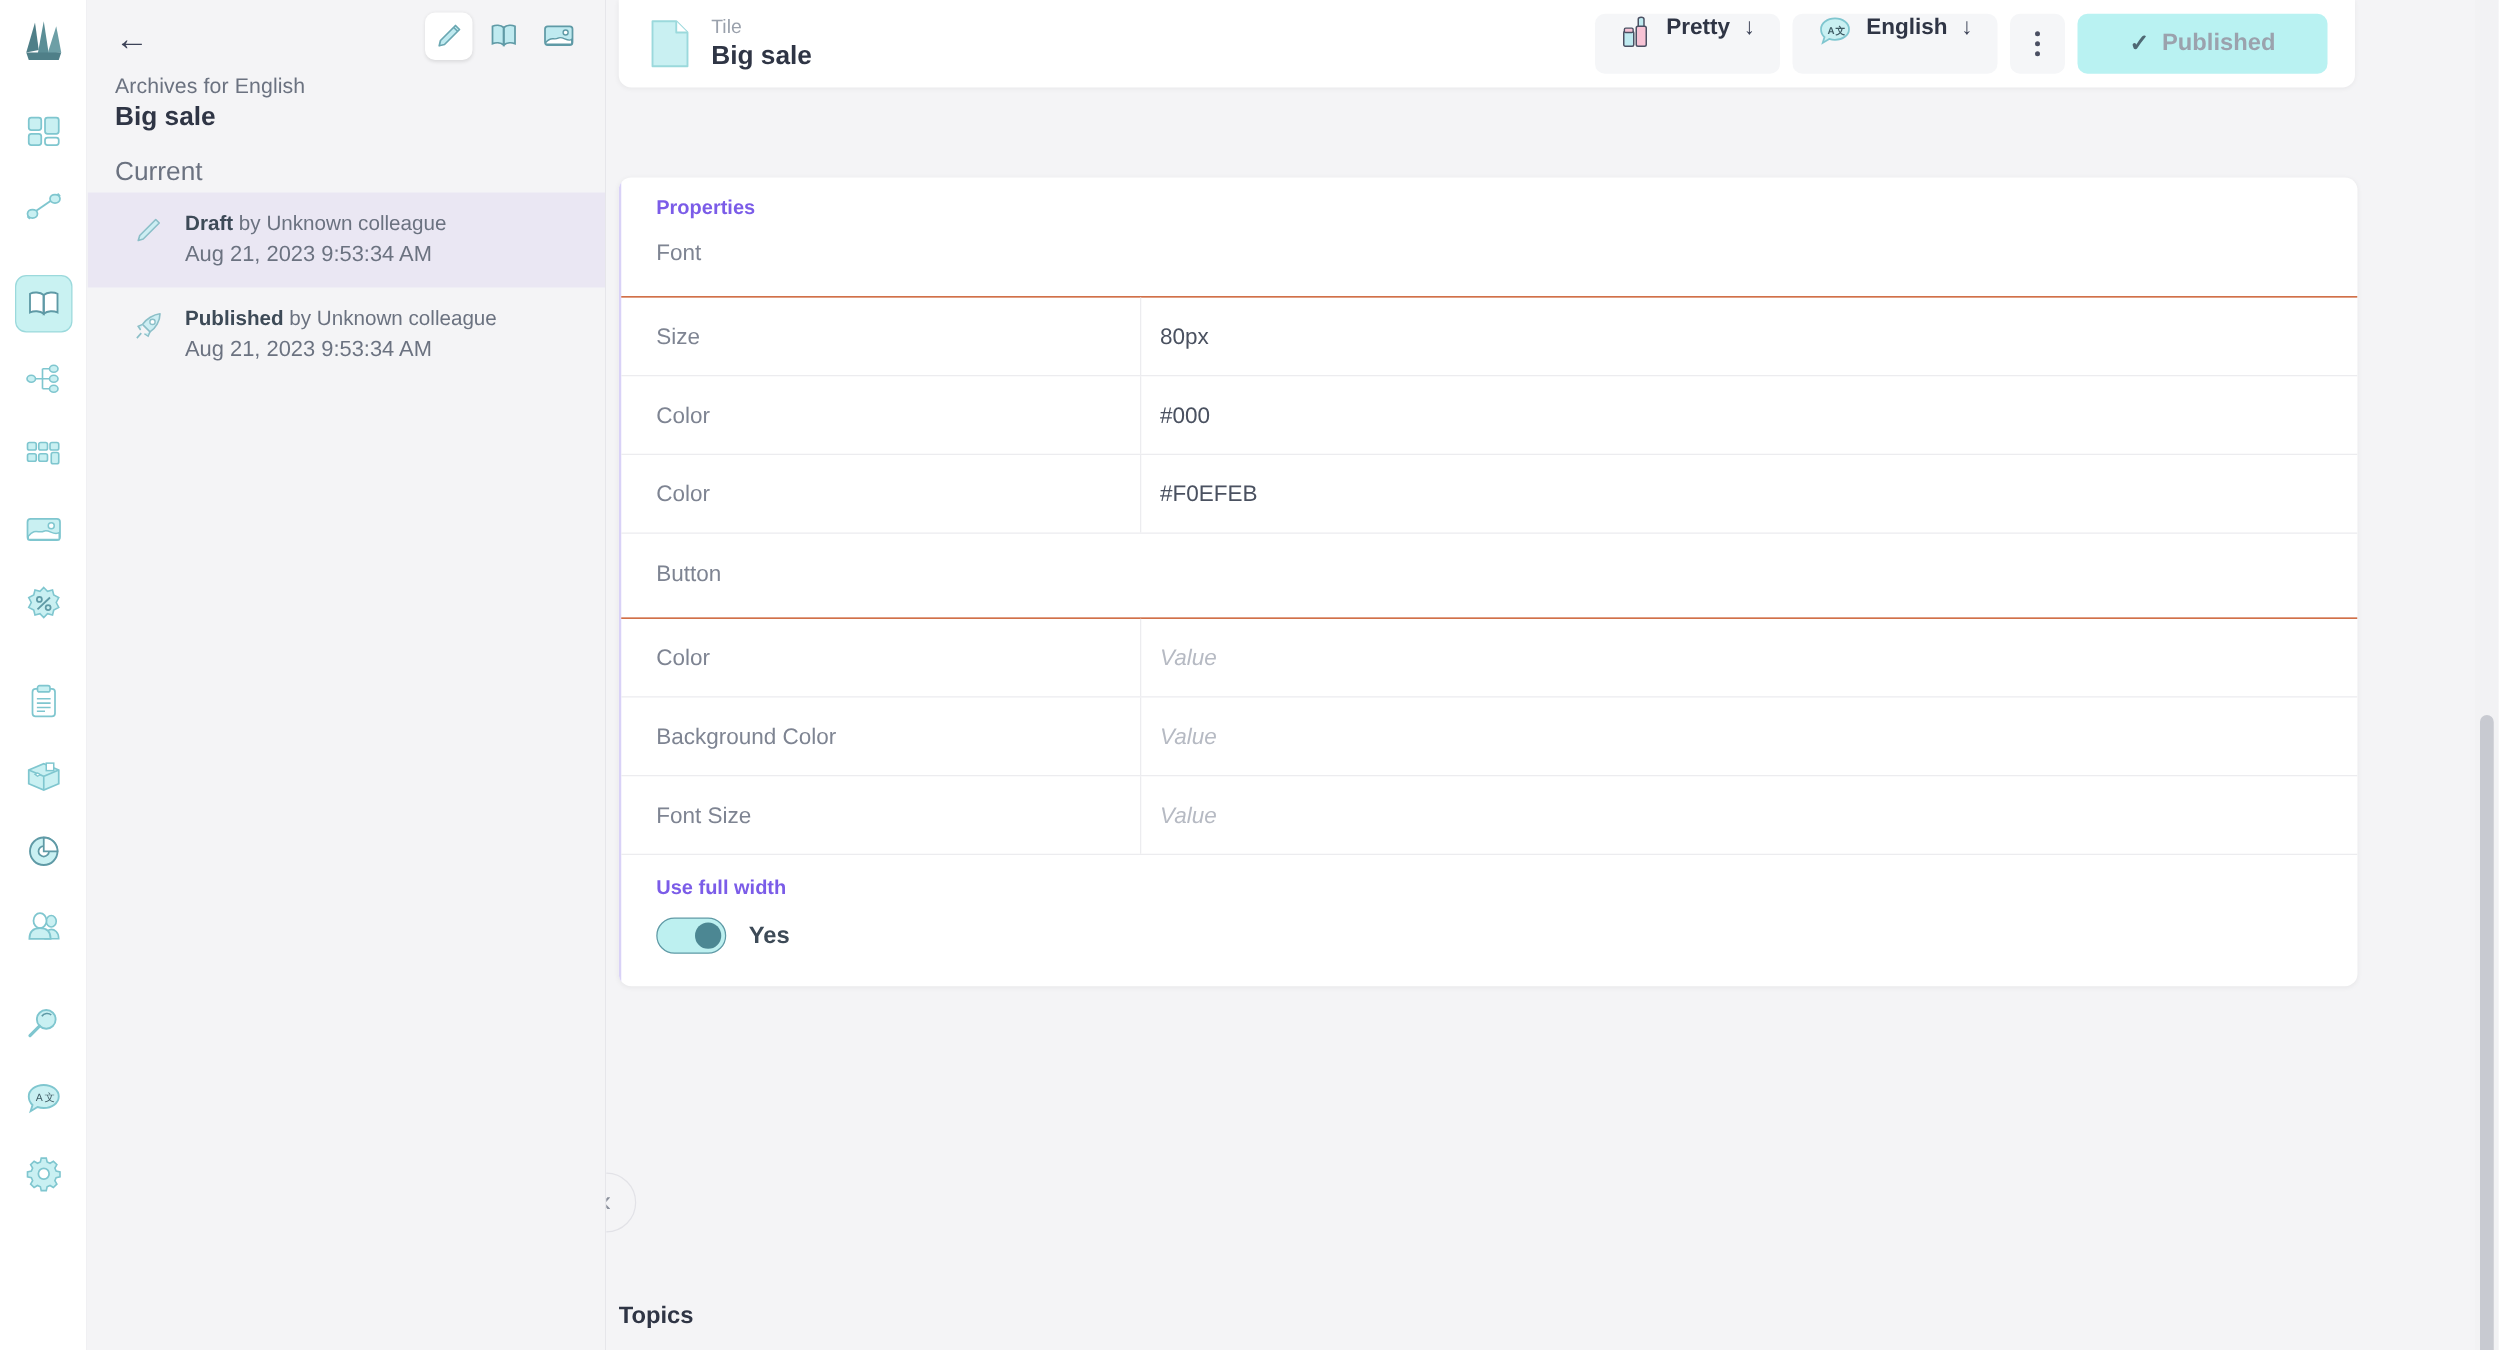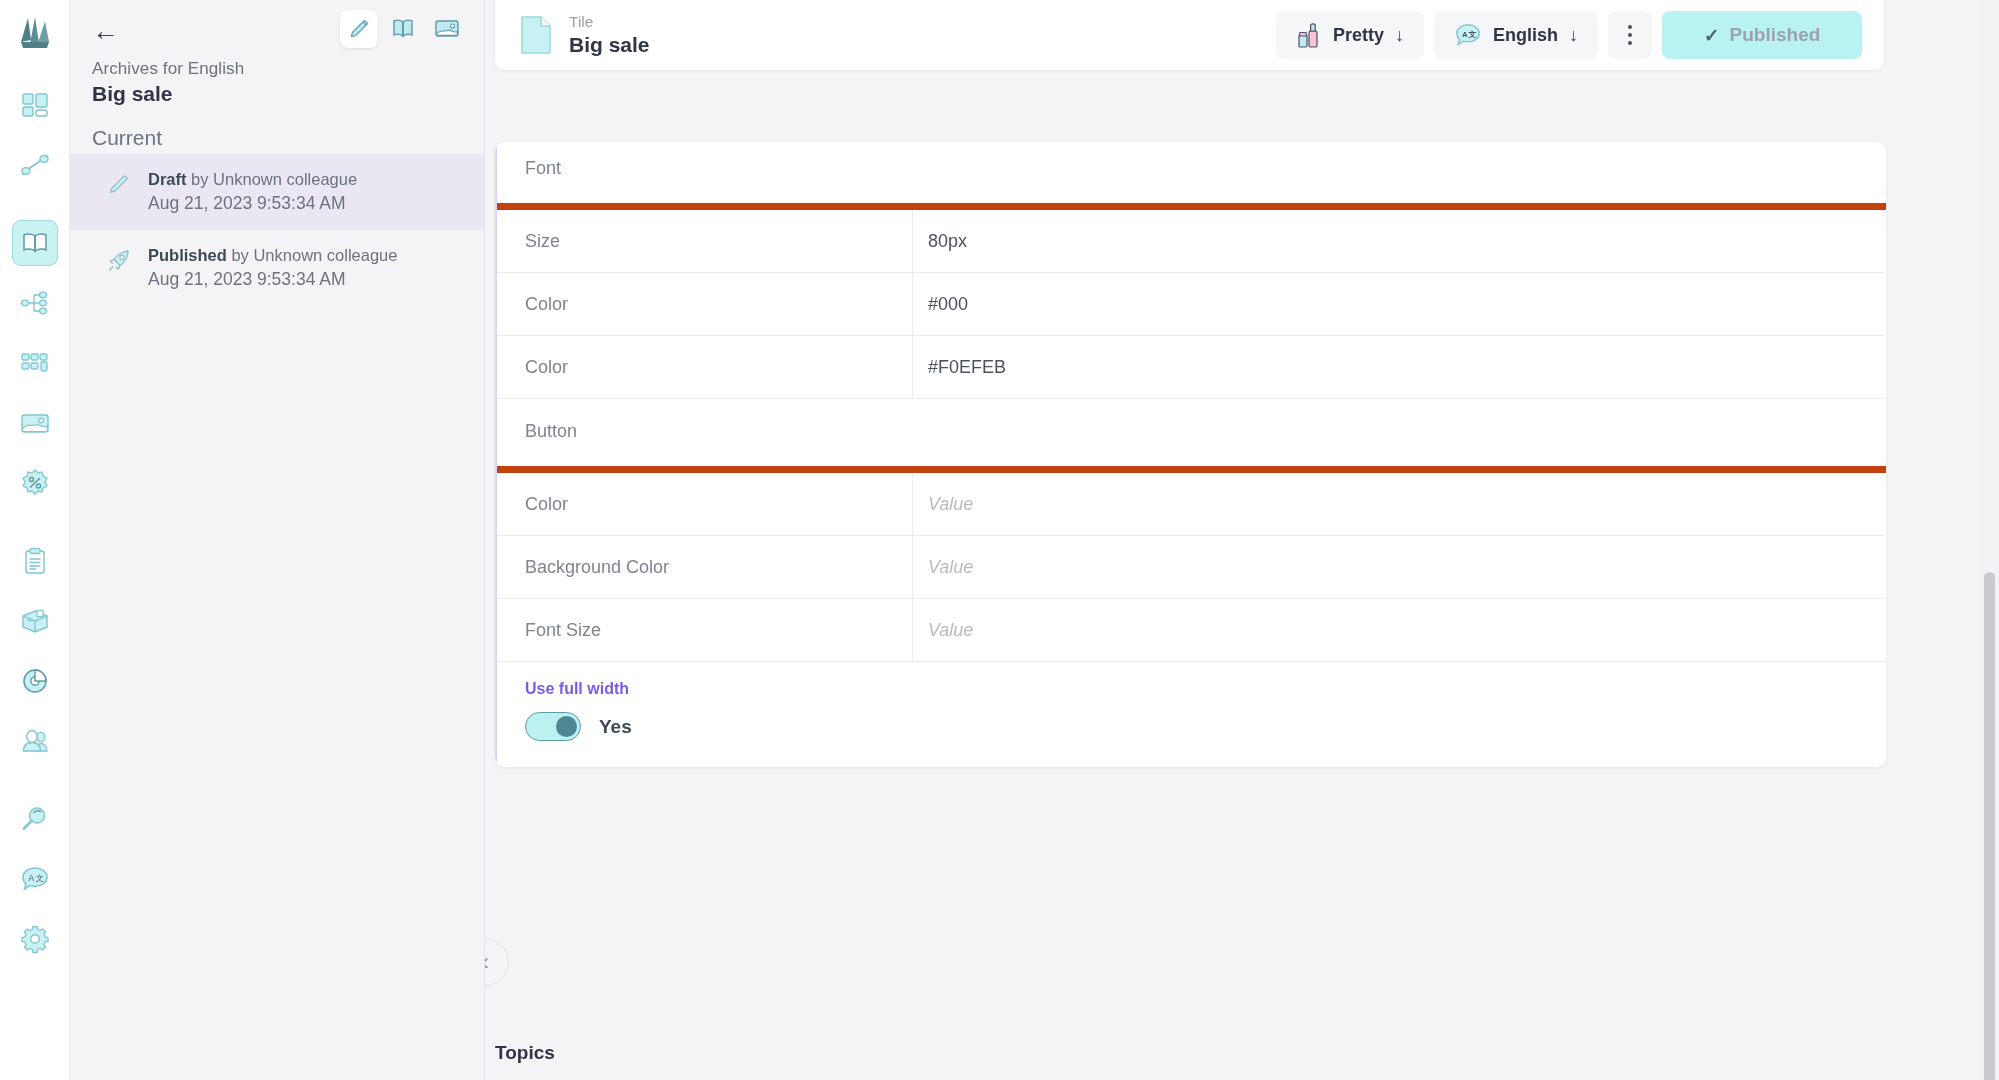--- a/index.html
+++ b/index.html
@@ -73,21 +73,21 @@
     box-shadow: 0 1px 4px rgba(0,0,0,.05);
     display: flex; align-items: center; padding: 0 22px 0 24px;
   }
   .doc-icon { margin-right: 16px; display: flex; align-items: center; }
   .head-texts { flex: 1 1 auto; }
   .head-kicker { font-size: 15.5px; color: #9aa1ac; line-height: 1.15; }
   .head-title { font-size: 21px; font-weight: 700; color: #2f3545; margin-top: 2px; }
   .head-actions { display: flex; align-items: center; gap: 10px; }
   .pill {
     height: 48px; background: #f5f6f8; border-radius: 8px;
-    display: flex; align-items: center; gap: 11px; padding: 0 20px;
+    display: flex; gap: 11px; padding: 0 20px;
     font-size: 18px; font-weight: 700; color: #2f3545; cursor: pointer;
   }
   .pill .caret { font-size: 18px; color: #3c4257; font-weight: 400; }
   .kebab {
     width: 44px; height: 48px; background: #f5f6f8; border-radius: 8px;
     display: flex; flex-direction: column; align-items: center; justify-content: center;
     gap: 4px; cursor: pointer;
   }
   .kebab i { width: 4px; height: 4px; border-radius: 50%; background: #4b5063; display: block; }
   .published-btn {
@@ -115,21 +115,21 @@
     padding: 6px 4px;
   }
   .card-head .hkebab i { width: 4px; height: 4px; border-radius: 50%; background: #4b5063; }
 
   .card-body { border-left: 2px solid #d9d2f7; }
   .prop-label {
     font-size: 16px; font-weight: 700; color: #7b5ce8; padding: 16px 0 0 28px;
   }
   .grp {
     font-size: 18px; color: #7e8492; padding: 22px 0 24px 28px;
-    border-bottom: 7px solid #c2410c;
+    border-bottom: 1px solid #c2410c;
   }
   .grp.first { padding-top: 16px; }
   .row {
     display: flex; align-items: stretch; border-bottom: 1px solid #ececef; min-height: 63px;
   }
   .row:last-child { border-bottom: none; }
   .row-key {
     width: 416px; flex: 0 0 416px; display: flex; align-items: center;
     padding-left: 28px; font-size: 18px; color: #7e8492;
     border-right: 1px solid #ececef;
@@ -473,20 +473,21 @@
           <span>Published</span>
         </div>
       </div>
     </div>
 
     <section class="card">
 
 
       <div class="card-body">
 
+        <div class="prop-label">Properties</div>
 
         <div class="grp first">Font</div>
         <div class="row">
           <div class="row-key">Size</div>
           <div class="row-val">80px</div>
         </div>
         <div class="row">
           <div class="row-key">Color</div>
           <div class="row-val">#000</div>
         </div>

